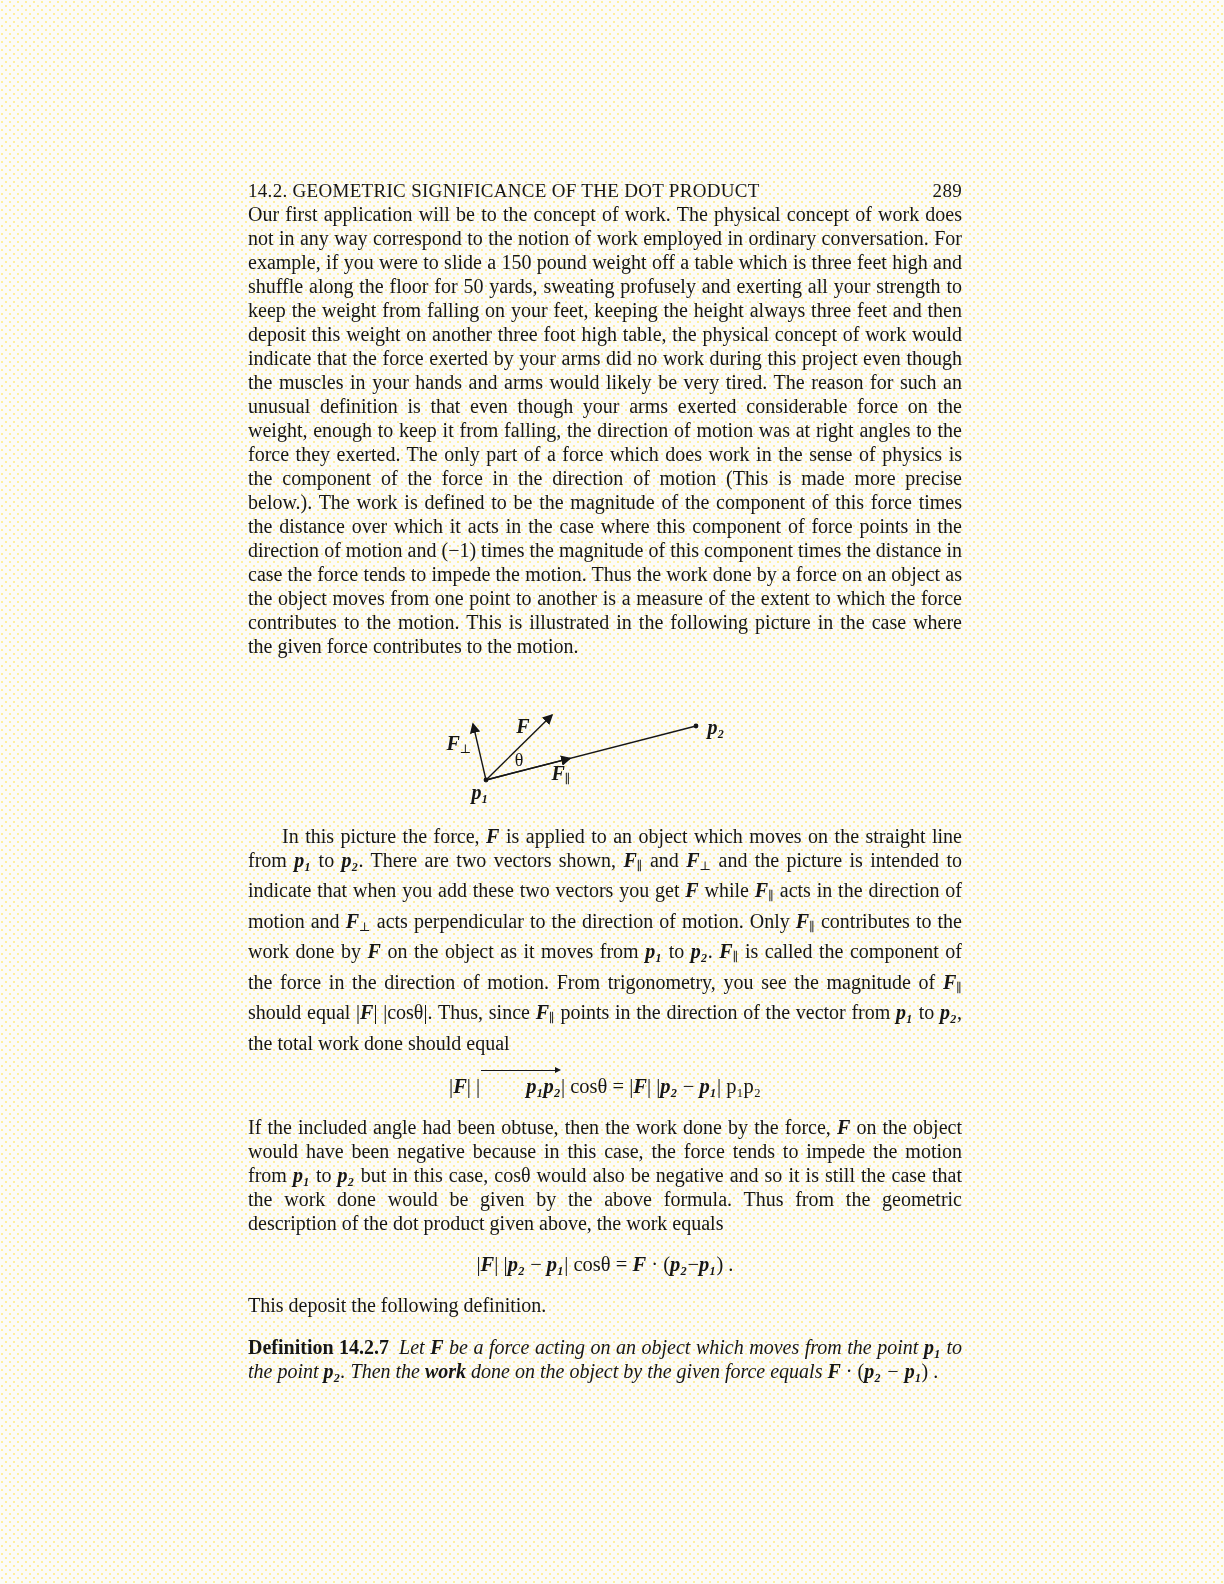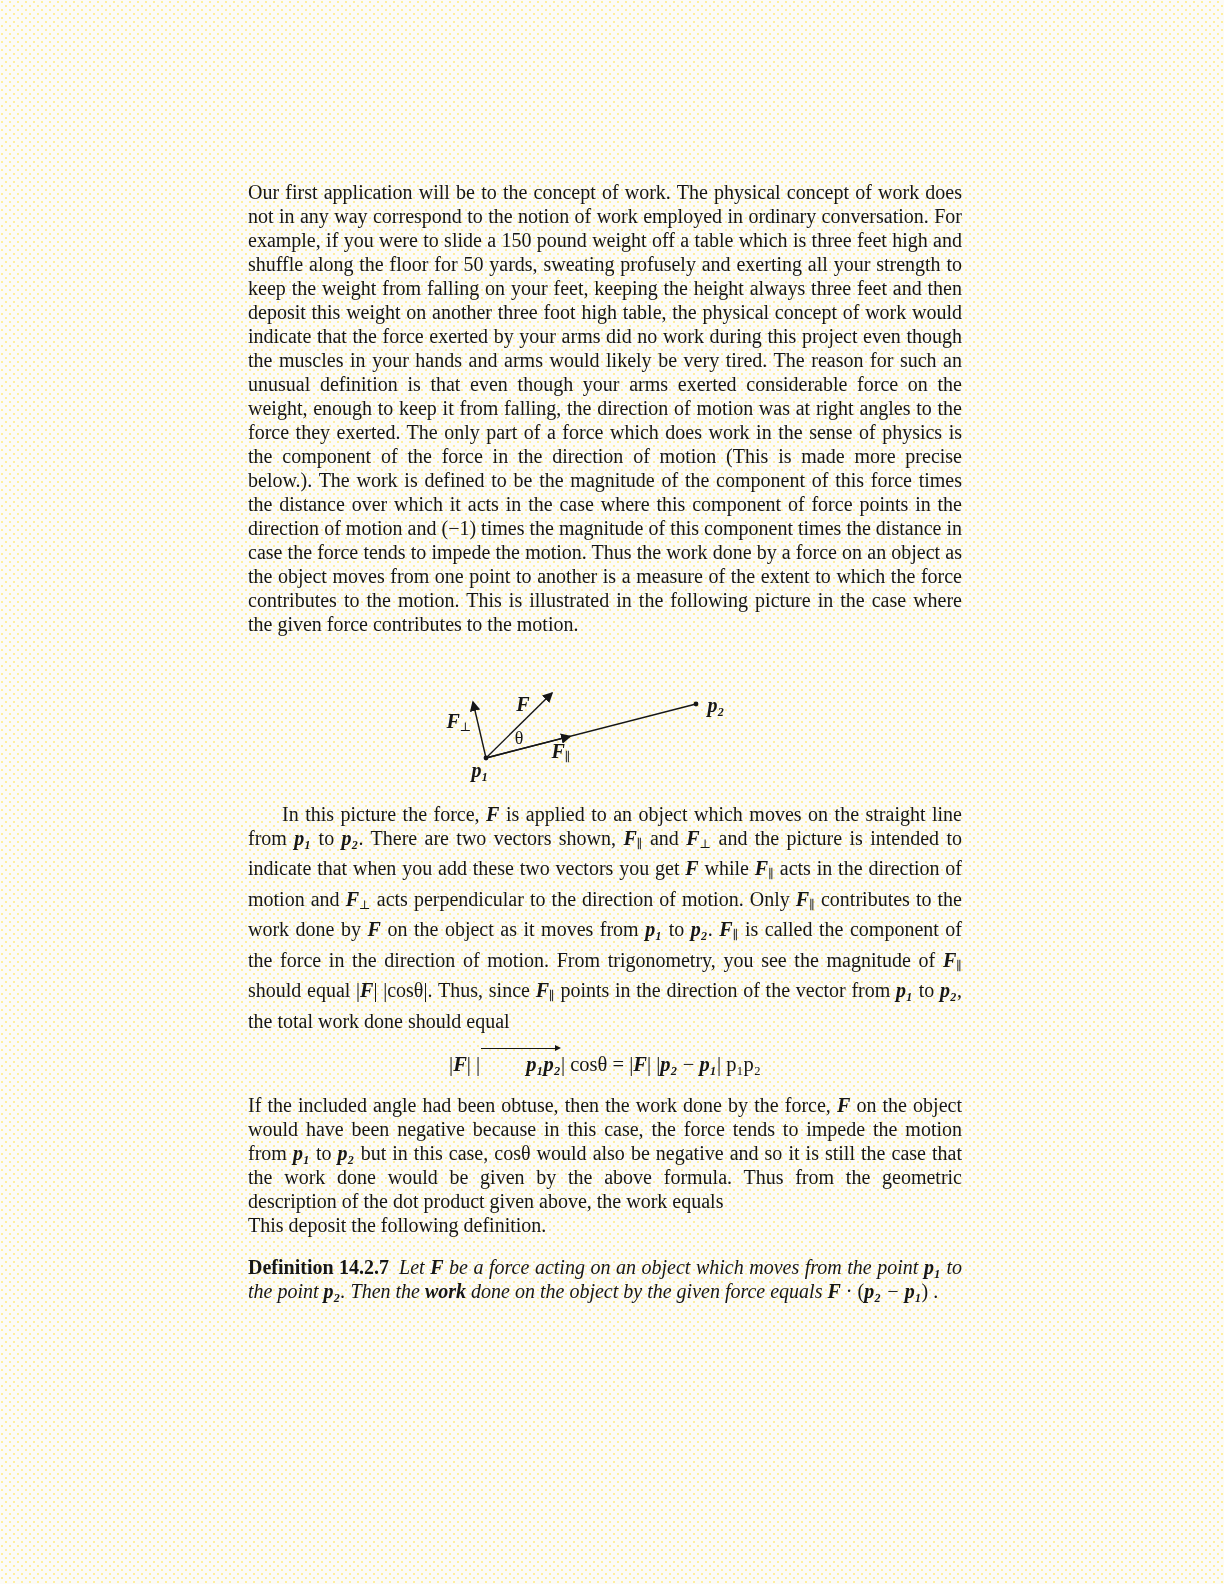--- a/index.html
+++ b/index.html
@@ -84,20 +84,24 @@
     font-weight:bold;
     font-size:20px;
     margin-right:10px;
   }
 </style>
 </head>
 <body>
 
 <div class="page">
 
+  <div class="running-head">
+    <span>14.2.  GEOMETRIC SIGNIFICANCE OF THE DOT PRODUCT</span>
+    <span>289</span>
+  </div>
 
 
   <p class="body"><span>Our first application will be to the concept of work.  The physical concept of work does not in any way correspond to the notion of work employed in ordinary conversation.  For example, if you were to slide a 150 pound weight off a table which is three feet high and shuffle along the floor for 50 yards, sweating profusely and exerting all your strength to keep the weight from falling on your feet, keeping the height always three feet and then deposit this weight on another three foot high table, the physical concept of work would indicate that the force exerted by your arms did no work during this project even though the muscles in your hands and arms would likely be very tired.  The reason for such an unusual definition is that even though your arms exerted considerable force on the weight, enough to keep it from falling, the direction of motion was at right angles to the force they exerted.  The only part of a force which does work in the sense of physics is the component of the force in the direction of motion (This is made more precise below.).  The work is defined to be the magnitude of the component of this force times the distance over which it acts in the case where this component of force points in the direction of motion and (−1) times the magnitude of this component times the distance in case the force tends to impede the motion.  Thus the work done by a force on an object as the object moves from one point to another is a measure of the extent to which the force contributes to the motion.  This is illustrated in the following picture in the case where the given force contributes to the motion.</span></p>
 
   <div class="figure">
     <svg width="340" height="118" viewBox="0 0 340 118">
       <defs>
         <marker id="ah" viewBox="0 0 10 10" refX="8.5" refY="5" markerWidth="7.5" markerHeight="7.5" orient="auto">
           <path d="M0,0 L10,5 L0,10 z" fill="#161616"></path>
         </marker>
@@ -120,20 +124,21 @@
     <span class="fig-label" style="left:45px;top:106px;"><span class="bi">p₁</span></span>
     <span class="fig-label" style="left:281px;top:41px;"><span class="bi">p₂</span></span>
   </div>
 
   <p class="body indent"><span>In this picture the force, </span><span class="bi">F</span><span> is applied to an object which moves on the straight line from </span><span class="bi">p₁</span><span> to </span><span class="bi">p₂</span><span>. There are two vectors shown, </span><span class="bi">F</span><span class="sub">∥</span><span> and </span><span class="bi">F</span><span class="sub">⊥</span><span> and the picture is intended to indicate that when you add these two vectors you get </span><span class="bi">F</span><span> while </span><span class="bi">F</span><span class="sub">∥</span><span> acts in the direction of motion and </span><span class="bi">F</span><span class="sub">⊥</span><span> acts perpendicular to the direction of motion.  Only </span><span class="bi">F</span><span class="sub">∥</span><span> contributes to the work done by </span><span class="bi">F</span><span> on the object as it moves from </span><span class="bi">p₁</span><span> to </span><span class="bi">p₂</span><span>.  </span><span class="bi">F</span><span class="sub">∥</span><span> is called the </span><span class="b">component of the force</span><span> in the direction of motion.  From trigonometry, you see the magnitude of </span><span class="bi">F</span><span class="sub">∥</span><span> should equal </span><span>|</span><span class="bi">F</span><span>| |cosθ|</span><span>.  Thus, since </span><span class="bi">F</span><span class="sub">∥</span><span> points in the direction of the vector from </span><span class="bi">p₁</span><span> to </span><span class="bi">p₂</span><span>, the total work done should equal</span></p>
 
   <div class="equation"><span>|</span><span class="bi">F</span><span>| |</span><span class="bi oarr">p₁p₂</span><span>| cosθ  =  |</span><span class="bi">F</span><span>| |</span><span class="bi">p₂</span><span> − </span><span class="bi">p₁</span><span>| p₁p₂</span></div>
 
   <p class="body"><span>If the included angle had been obtuse, then the work done by the force, </span><span class="bi">F</span><span> on the object would have been negative because in this case, the force tends to impede the motion from </span><span class="bi">p₁</span><span> to </span><span class="bi">p₂</span><span> but in this case, cosθ would also be negative and so it is still the case that the work done would be given by the above formula.  Thus from the geometric description of the dot product given above, the work equals</span></p>
 
+  <div class="equation"><span>|</span><span class="bi">F</span><span>| |</span><span class="bi">p₂</span><span> − </span><span class="bi">p₁</span><span>| cosθ  =  </span><span class="bi">F</span><span> · (</span><span class="bi">p₂</span><span>−</span><span class="bi">p₁</span><span>) .</span></div>
 
   <p class="body"><span>This deposit the following definition.</span></p>
 
   <p class="definition">
     <span class="def-head">Definition 14.2.7</span><span><span class="i">Let </span><span class="bi">F</span><span class="i"> be a force acting on an object which moves from the point </span><span class="bi">p₁</span><span class="i"> to the point </span><span class="bi">p₂</span><span class="i">. Then the </span><span class="bi">work</span><span class="i"> done on the object by the given force equals </span><span class="bi">F</span><span> · (</span><span class="bi">p₂</span><span class="i"> − </span><span class="bi">p₁</span><span>) .</span></span>
   </p>
 
 </div>
 
 </body></html>

